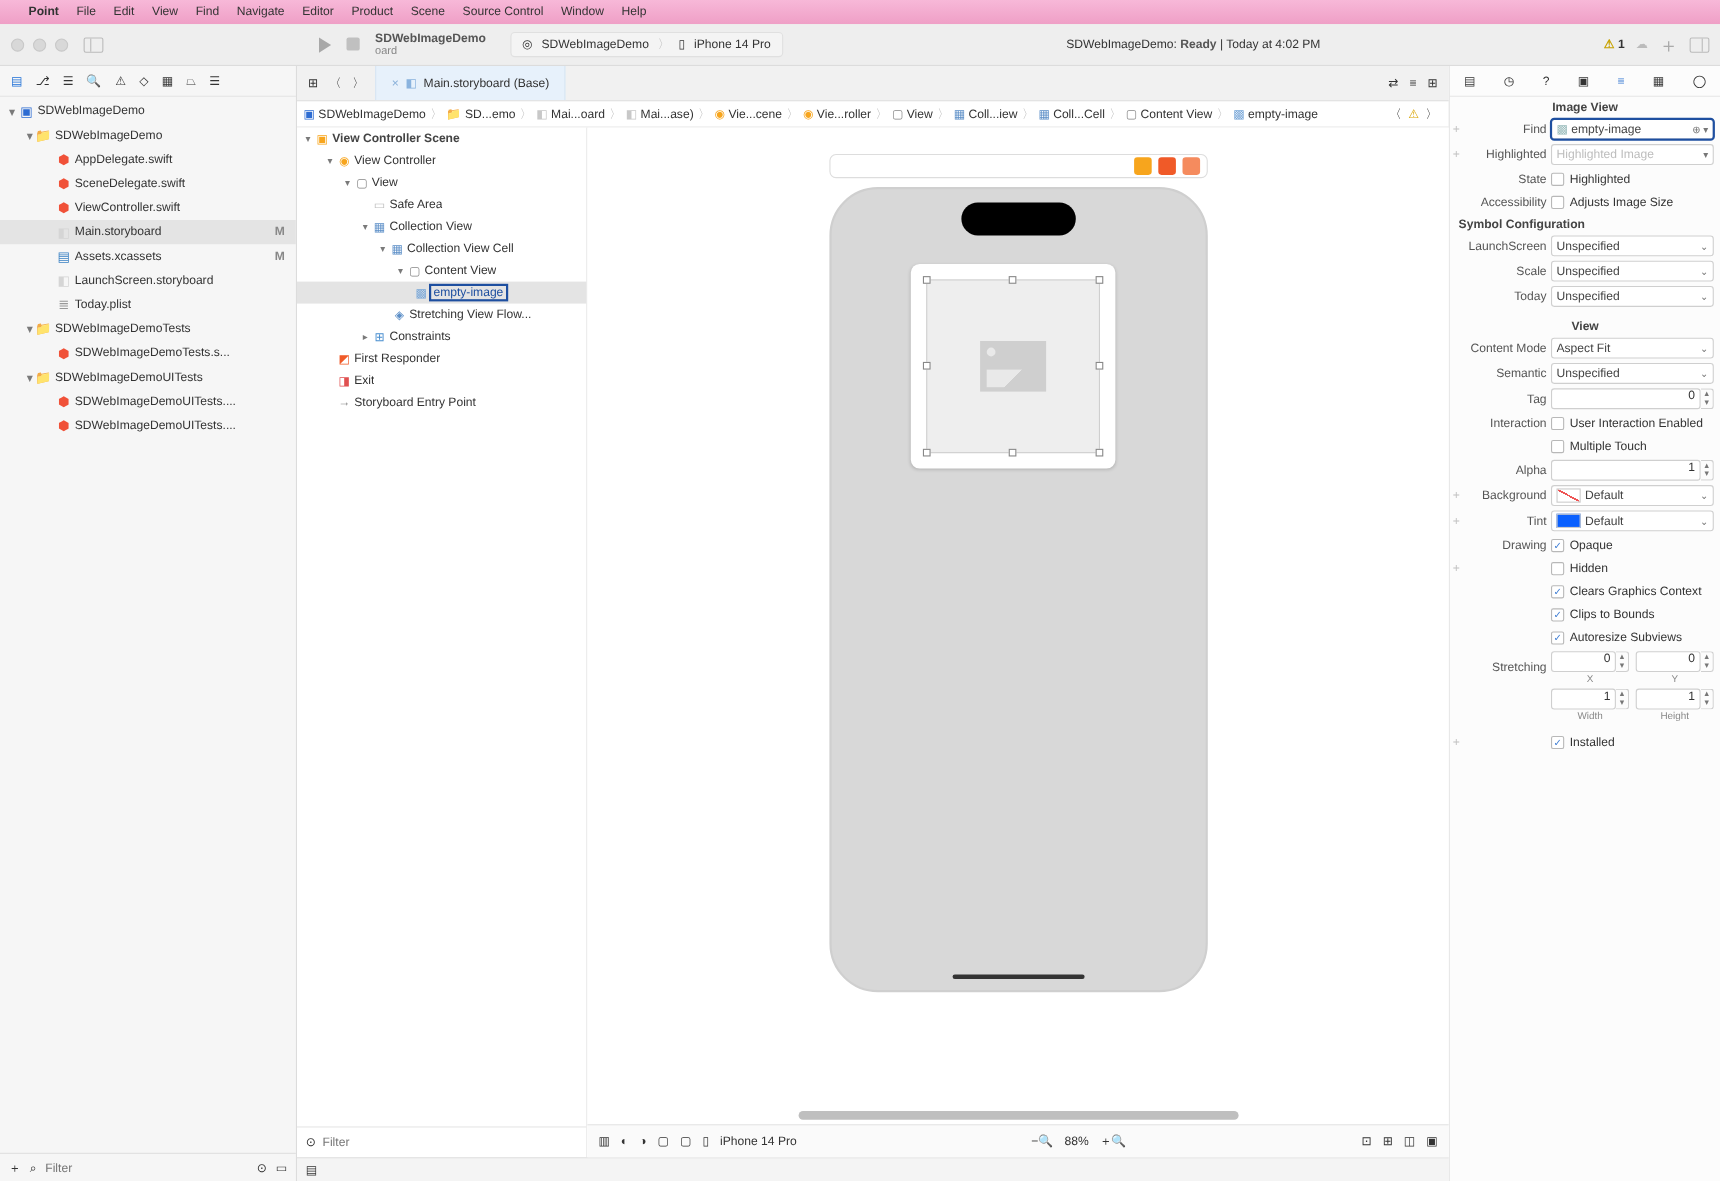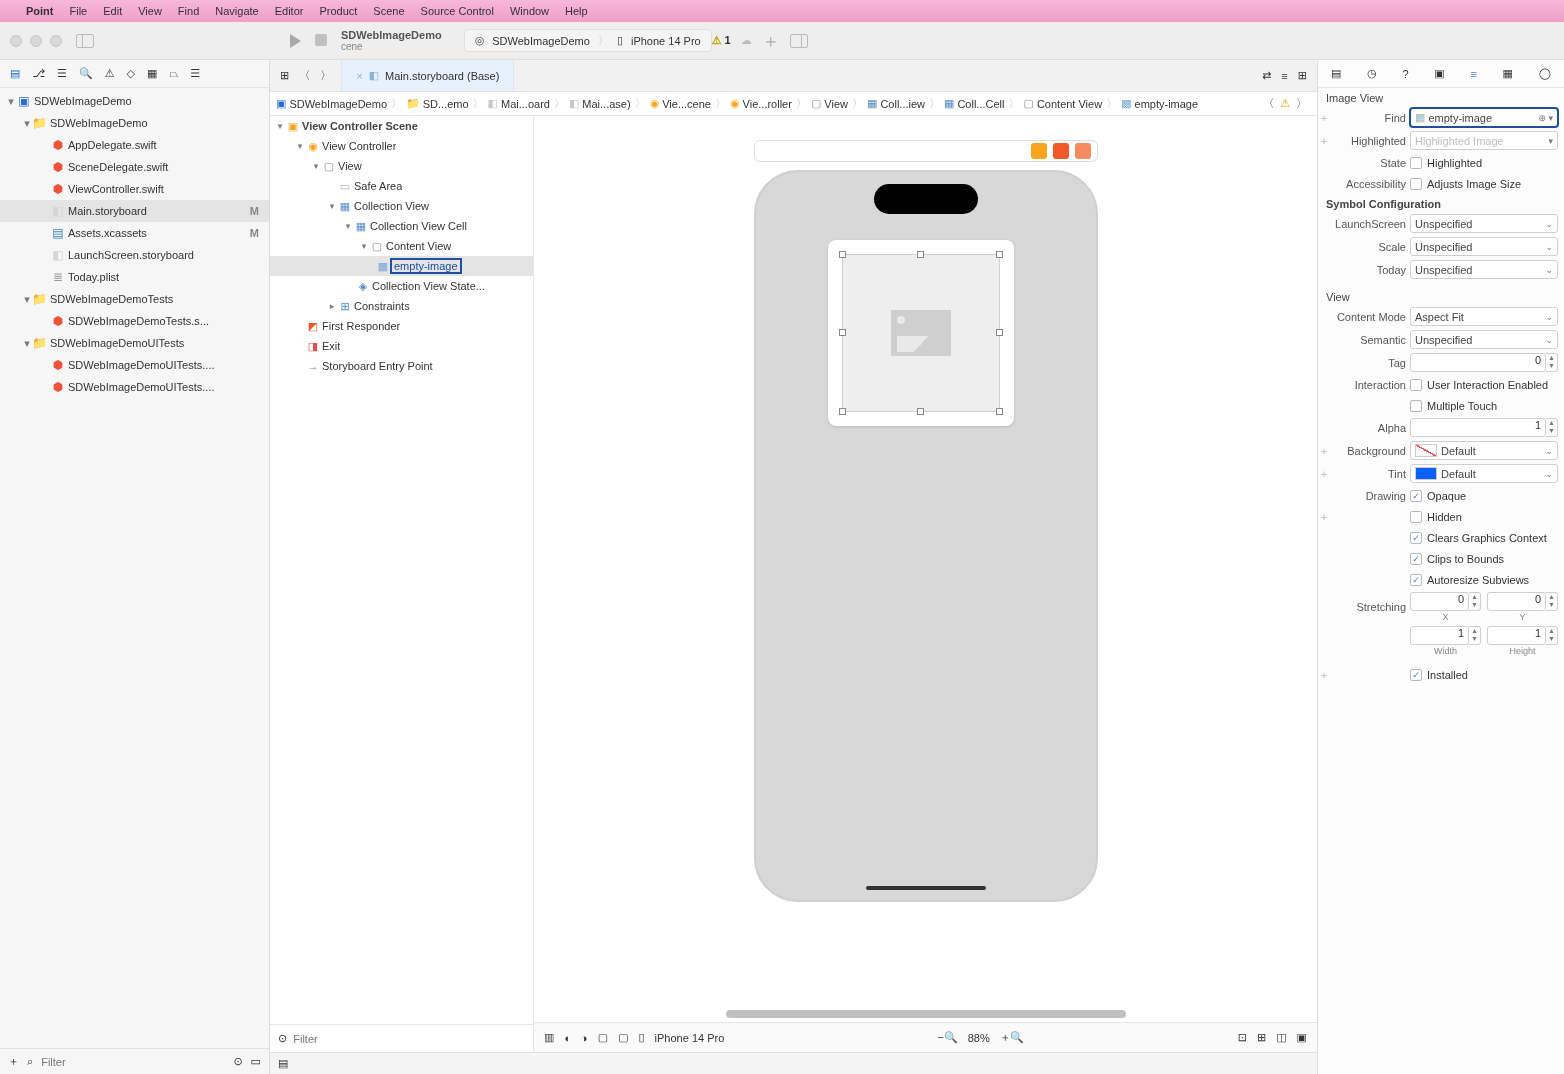--- a/index.html
+++ b/index.html
@@ -109,21 +109,21 @@
 .arrow { position: absolute; top: 420px; left: 232px; font-size: 44px; color: #b5b5b5; }
 .hscroll { position: absolute; bottom: 4px; left: 50%; transform: translateX(-50%); width: 400px; height: 8px; background: rgba(0,0,0,.25); border-radius: 4px; }
 .cvsbar { height: 30px; border-top: 1px solid #e4e4e4; background: #fafafa; display: flex; align-items: center; padding: 0 10px; gap: 10px; color: #7a7a7a; }
 .cvsbar .mid { margin: 0 auto; display: flex; align-items: center; gap: 10px; }
 .cvsbar .rt { display: flex; align-items: center; gap: 10px; }
 
 
 .insp { width: 246px; background: #fcfcfc; display: flex; flex-direction: column; }
 .insp-icons { height: 28px; border-bottom: 1px solid #e6e6e6; display: flex; align-items: center; justify-content: space-around; color: #a5a5a5; }
 .insp-icons .sel { color: #3b7bd3; }
-.sect-title { font-weight: 400; color: #444; padding: 4px 8px 2px; }
+.sect-title { font-weight: 700; color: #444; padding: 4px 8px 2px; text-align: center; }
 .fld { display: flex; align-items: center; padding: 2px 6px 2px 0; gap: 4px; min-height: 21px; }
 .fld .plus { width: 12px; color: #c2c2c2; text-align: center; }
 .fld .lab { width: 72px; text-align: right; color: #555; font-size: 11px; }
 .fld .ctl { flex: 1; }
 .cbo { display: flex; align-items: center; border: 1px solid #cfcfcf; border-radius: 3px; background: #fff; height: 19px; padding: 0 4px; position: relative; }
 .cbo .txt { flex: 1; color: #444; white-space: nowrap; overflow: hidden; }
 .cbo .ar { color: #777; font-size: 9px; padding-left: 3px; }
 .cbo.ph .txt { color: #bdbdbd; }
 .cbo.hl { outline: 2px solid #1e4fa0; outline-offset: -1px; }
 .chk { display: flex; align-items: center; gap: 5px; }
@@ -166,29 +166,35 @@
       </div>
     <div class="nav-toggle"></div>
   </div>
   <div class="runbtns">
     <div class="play"></div>
     <div class="stop"></div>
   </div>
   <div class="tabwrap">
     <div class="tabtitle">
       <div class="t1">SDWebImageDemo</div>
-      <div class="t2">cene</div>
+      <div class="t2">oard</div>
     </div>
   </div>
   <div class="scheme">
     <span>◎</span>
     <span>SDWebImageDemo</span>
     <span class="sep">〉</span>
     <span>▯</span>
     <span>iPhone 14 Pro</span>
+  </div>
+  <div class="status">
+    <span>SDWebImageDemo:</span>
+    <b>Ready</b>
+    <span> | </span>
+    <span>Today at 4:02 PM</span>
   </div>
   <div class="rcluster">
     <span class="warn">⚠ <span>1</span></span>
     <span style="color:#bbb">☁</span>
     <span class="plus">＋</span>
     <div class="pane"></div>
   </div>
 </div>
 
 <div class="main">
@@ -395,21 +401,21 @@
             <span class="disc">▾</span>
             <span class="oic view">▢</span>
             <span class="olbl">Content View</span>
           </div>
         <div class="orow sel" style="padding-left:106px">
             <span class="oic" style="color:#77a6d8">▩</span>
             <span class="olbl box">empty-image</span>
           </div>
         <div class="orow" style="padding-left:86px">
             <span class="oic cv">◈</span>
-            <span class="olbl">Collection View State...</span>
+            <span class="olbl">Stretching View Flow...</span>
           </div>
         <div class="orow" style="padding-left:56px">
             <span class="disc">▸</span>
             <span class="oic con">⊞</span>
             <span class="olbl">Constraints</span>
           </div>
         <div class="orow" style="padding-left:36px">
             <span class="oic fr">◩</span>
             <span class="olbl">First Responder</span>
           </div>

